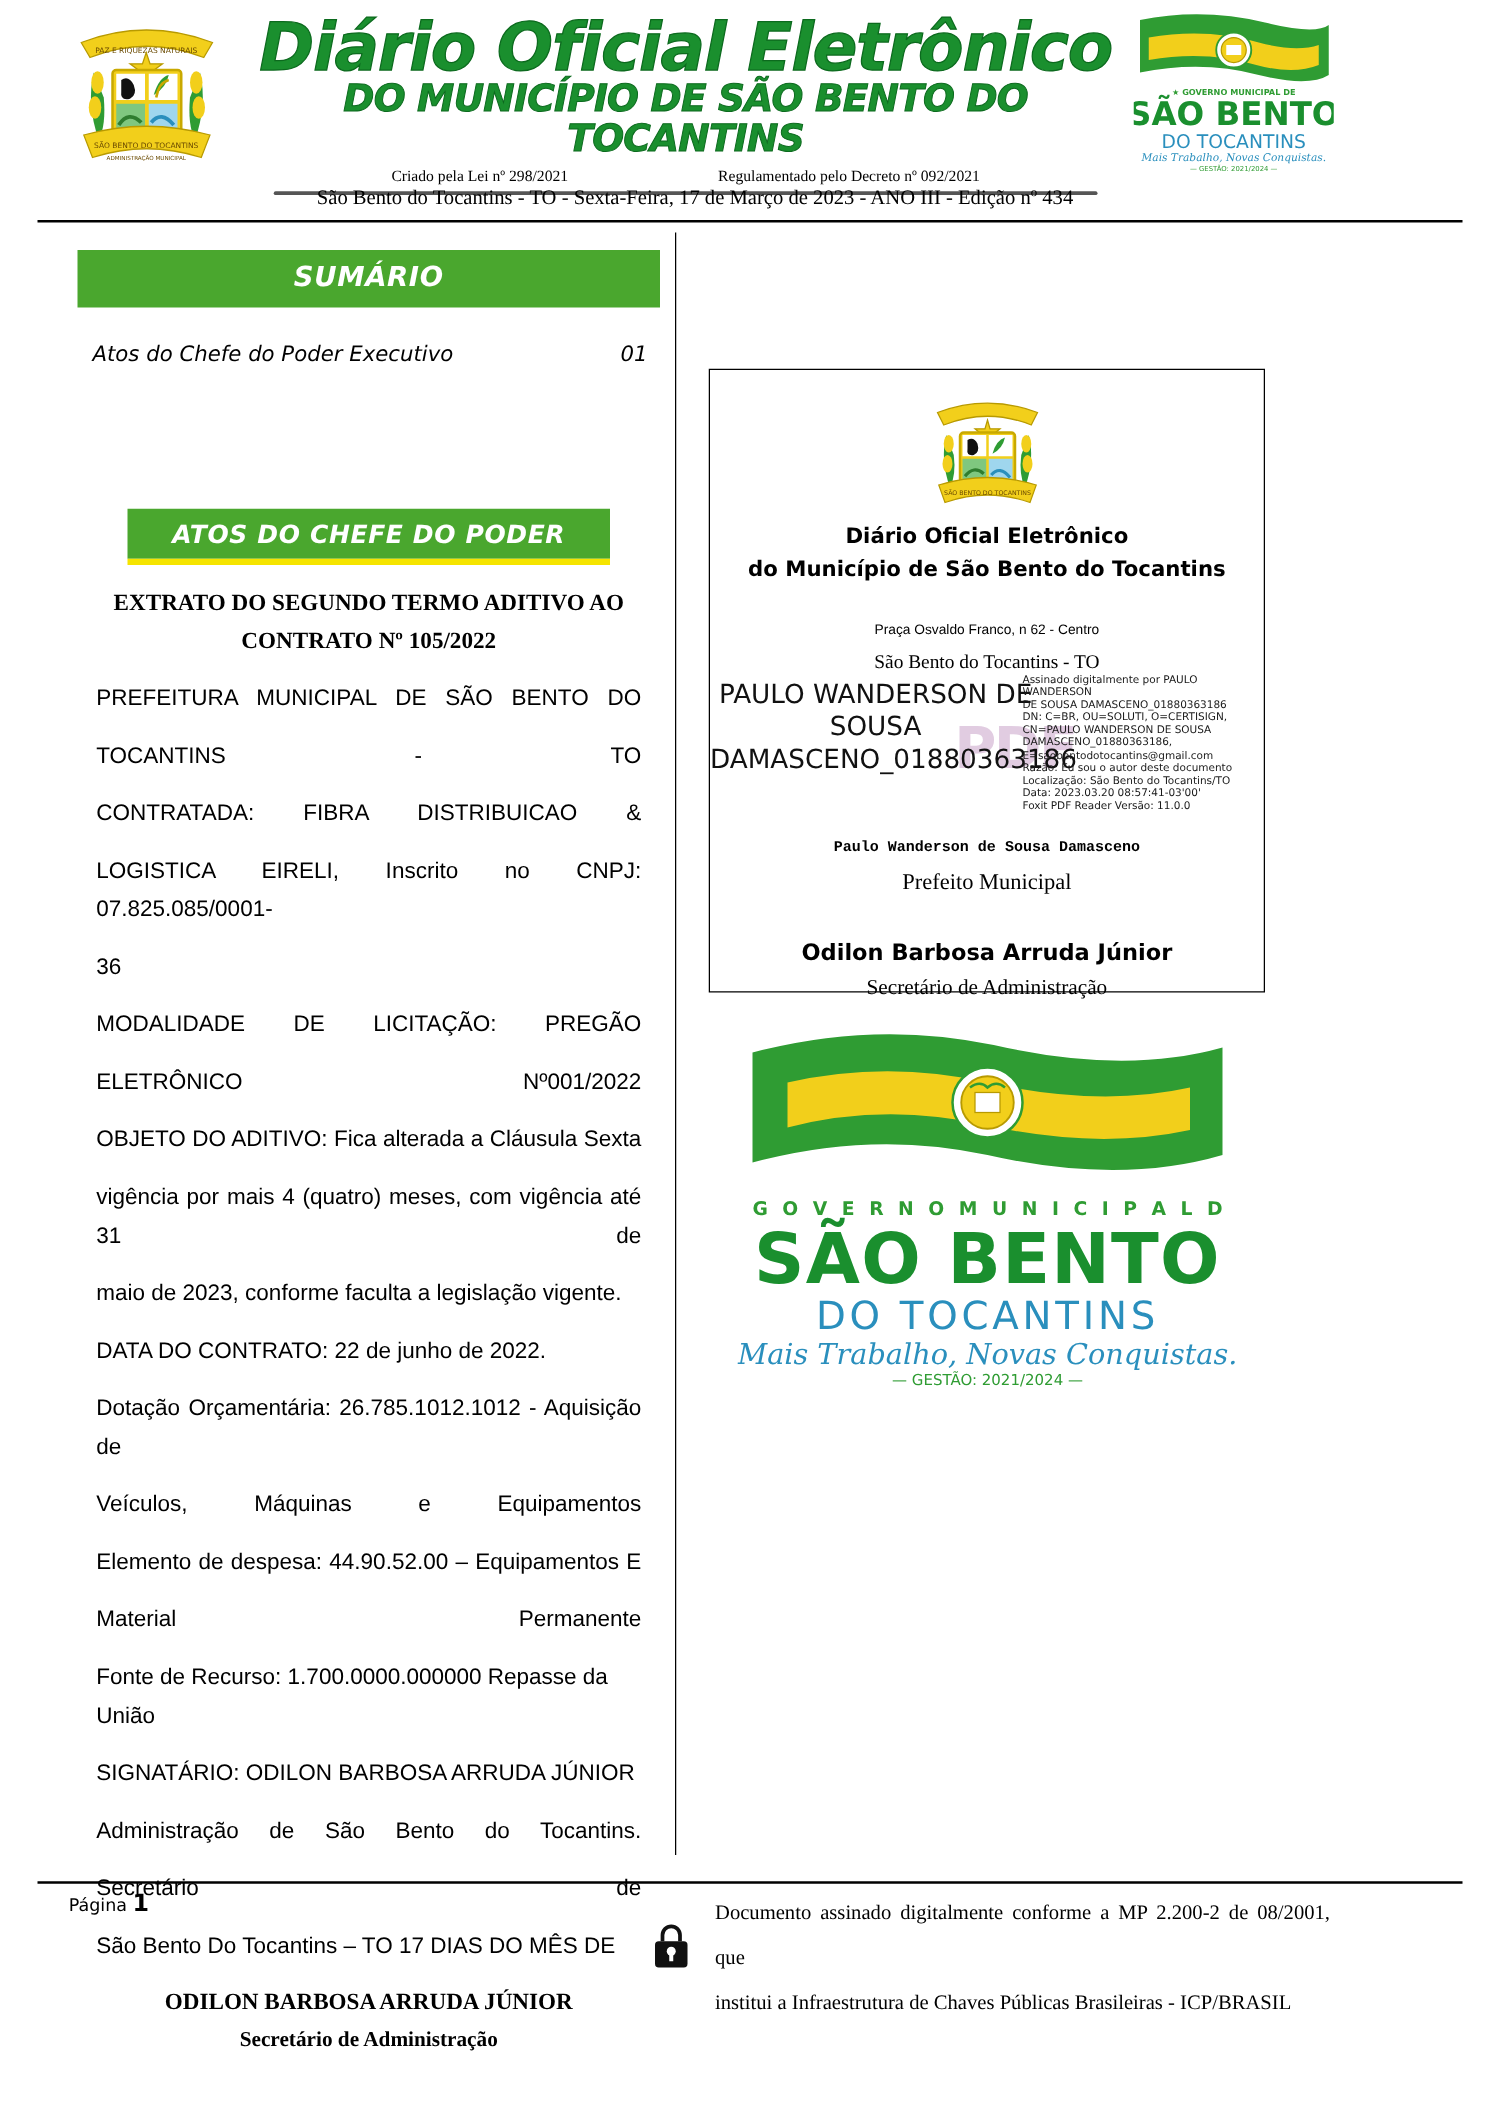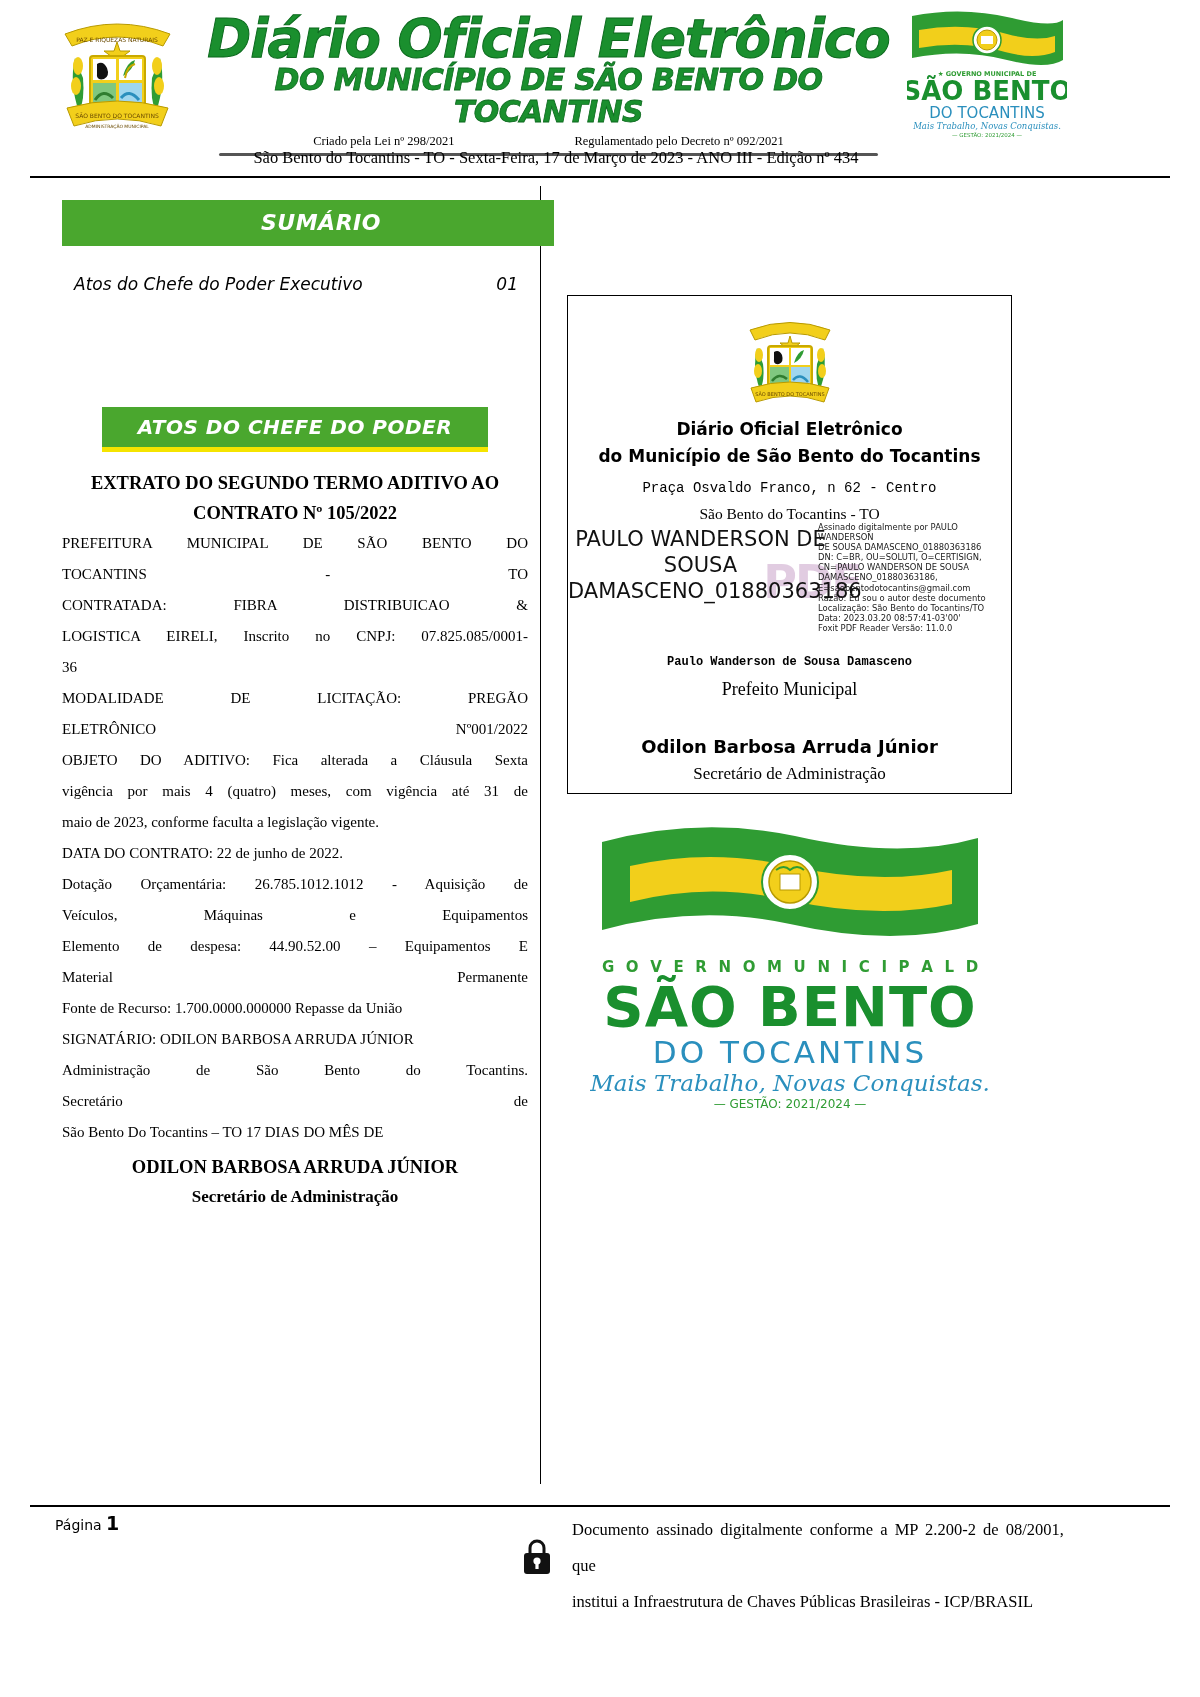--- a/index.html
+++ b/index.html
@@ -69,21 +69,20 @@
   .band{
     background:#4aa72e;color:#fff;
     font-family:"DejaVu Sans",sans-serif;
     font-weight:bold;font-style:italic;
     text-align:center;
     letter-spacing:0.5px;
   }
   .band-sumario{
     width:100%;height:46px;line-height:46px;font-size:22px;
     margin-top:8px;
-    padding-left:26px;
   }
   .sum-row{
     display:flex;justify-content:space-between;
     font-family:"DejaVu Sans",sans-serif;font-style:italic;
     font-size:17px;margin-top:28px;padding:0 10px 0 12px;
   }
 
   .band-atos{
     width:83%;margin:0 auto;height:40px;line-height:40px;font-size:20px;
   }
@@ -91,45 +90,45 @@
   .yellow-rule{
     width:83%;height:5px;background:#f5e400;margin:0 auto;
   }
 
   
   .art-title{
     text-align:center;font-weight:bold;font-size:18.5px;
     line-height:30px;margin-top:16px;font-family:"Liberation Serif",serif;
   }
   .art-body p{
-    margin:0;
-    font-size:15px;line-height:31px;
+    margin:15px;
+    font-size:18px;line-height:31px;
     text-align:justify;text-align-last:justify;
-    font-family:Liberation Serif, serif;
+    font-family:Liberation Sans, sans-serif;
     hyphens:none;
   }
   .art-body p.nojust{text-align:left;text-align-last:left;}
   .sign-block{
     text-align:center;font-weight:bold;margin-top:4px;
   }
   .sign-name{font-size:18.5px;line-height:31px;}
   .sign-role{font-size:17px;line-height:28px;}
 
   
   .certbox{
     position:absolute;left:7px;top:103px;width:443px;height:497px;
     border:1.5px solid #000;background:#fff;
     text-align:center;
   }
   .cert-crest{width:110px;height:100px;margin:14px auto 4px;}
   .cert-h{
     font-family:"DejaVu Sans",sans-serif;font-weight:bold;
     font-size:17px;line-height:27px;margin-top:6px;
   }
-  .cert-addr{font-size:14px;line-height:28px;margin-top:4px;font-family:Liberation Mono, monospace;}
+  .cert-addr{font-size:11px;line-height:28px;margin-top:20px;font-family:Liberation Sans, sans-serif;}
   .cert-city{font-size:15.5px;line-height:24px;font-family:"Liberation Serif",serif;}
 
   
   .sig-area{position:relative;height:128px;margin-top:-4px;}
   .sig-cn{
     position:absolute;left:0px;top:4px;width:265px;
     font-family:"DejaVu Sans",sans-serif;
     font-size:21px;line-height:26px;text-align:center;color:#111;
   }
   .sig-watermark{

